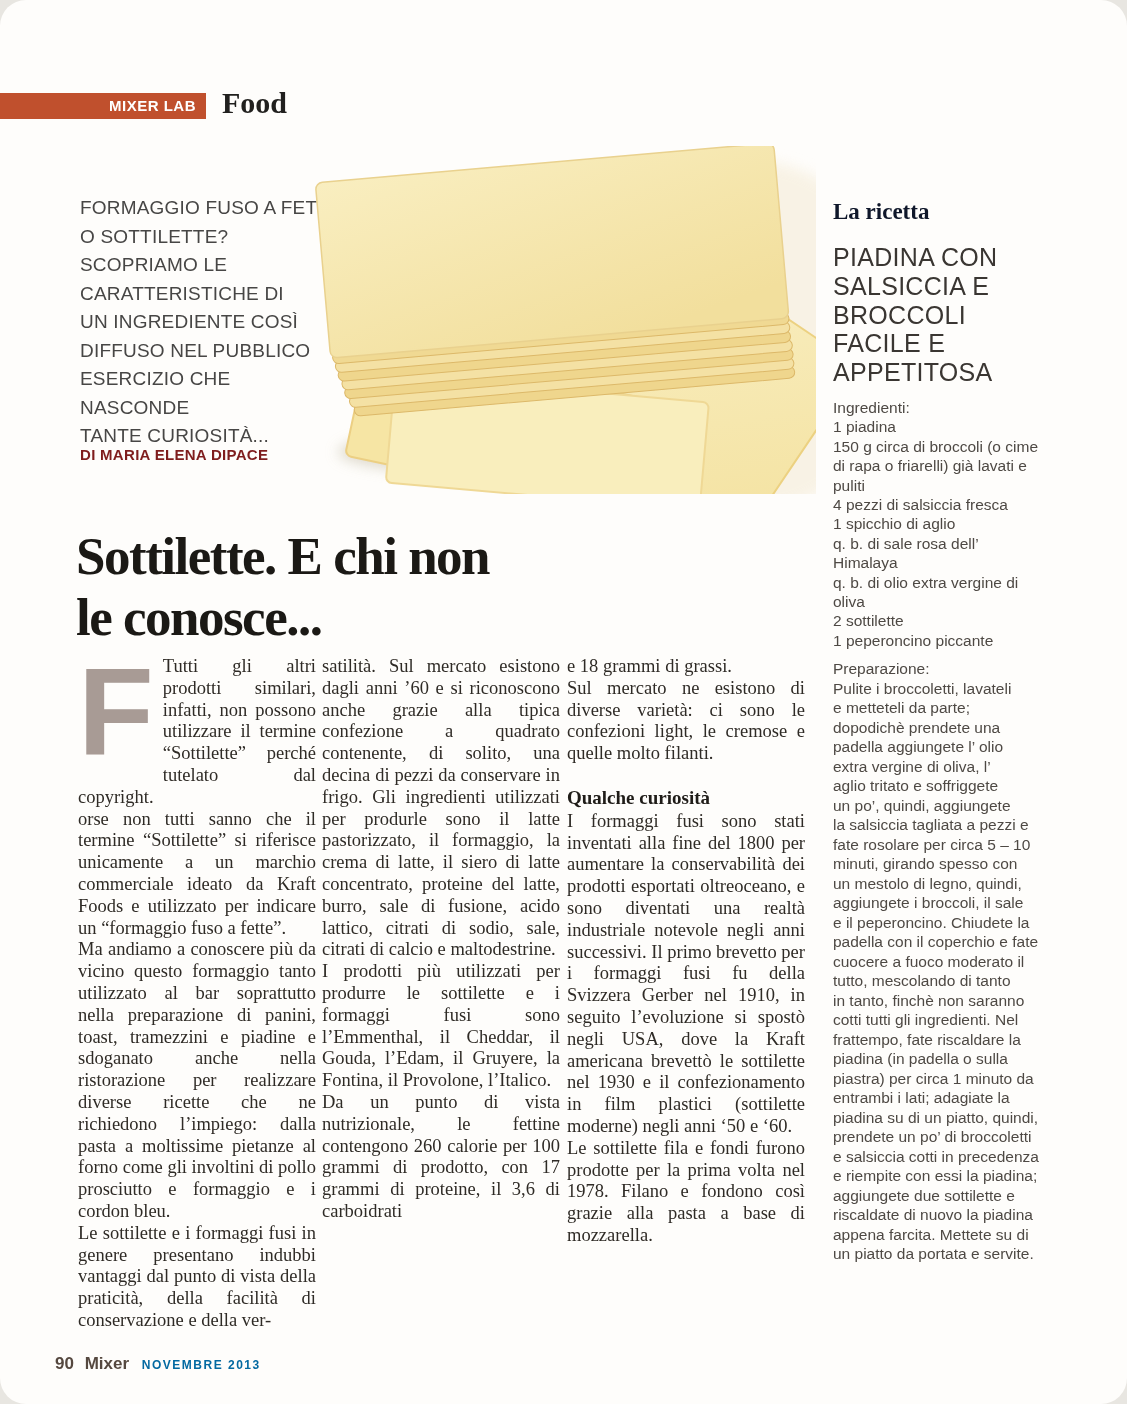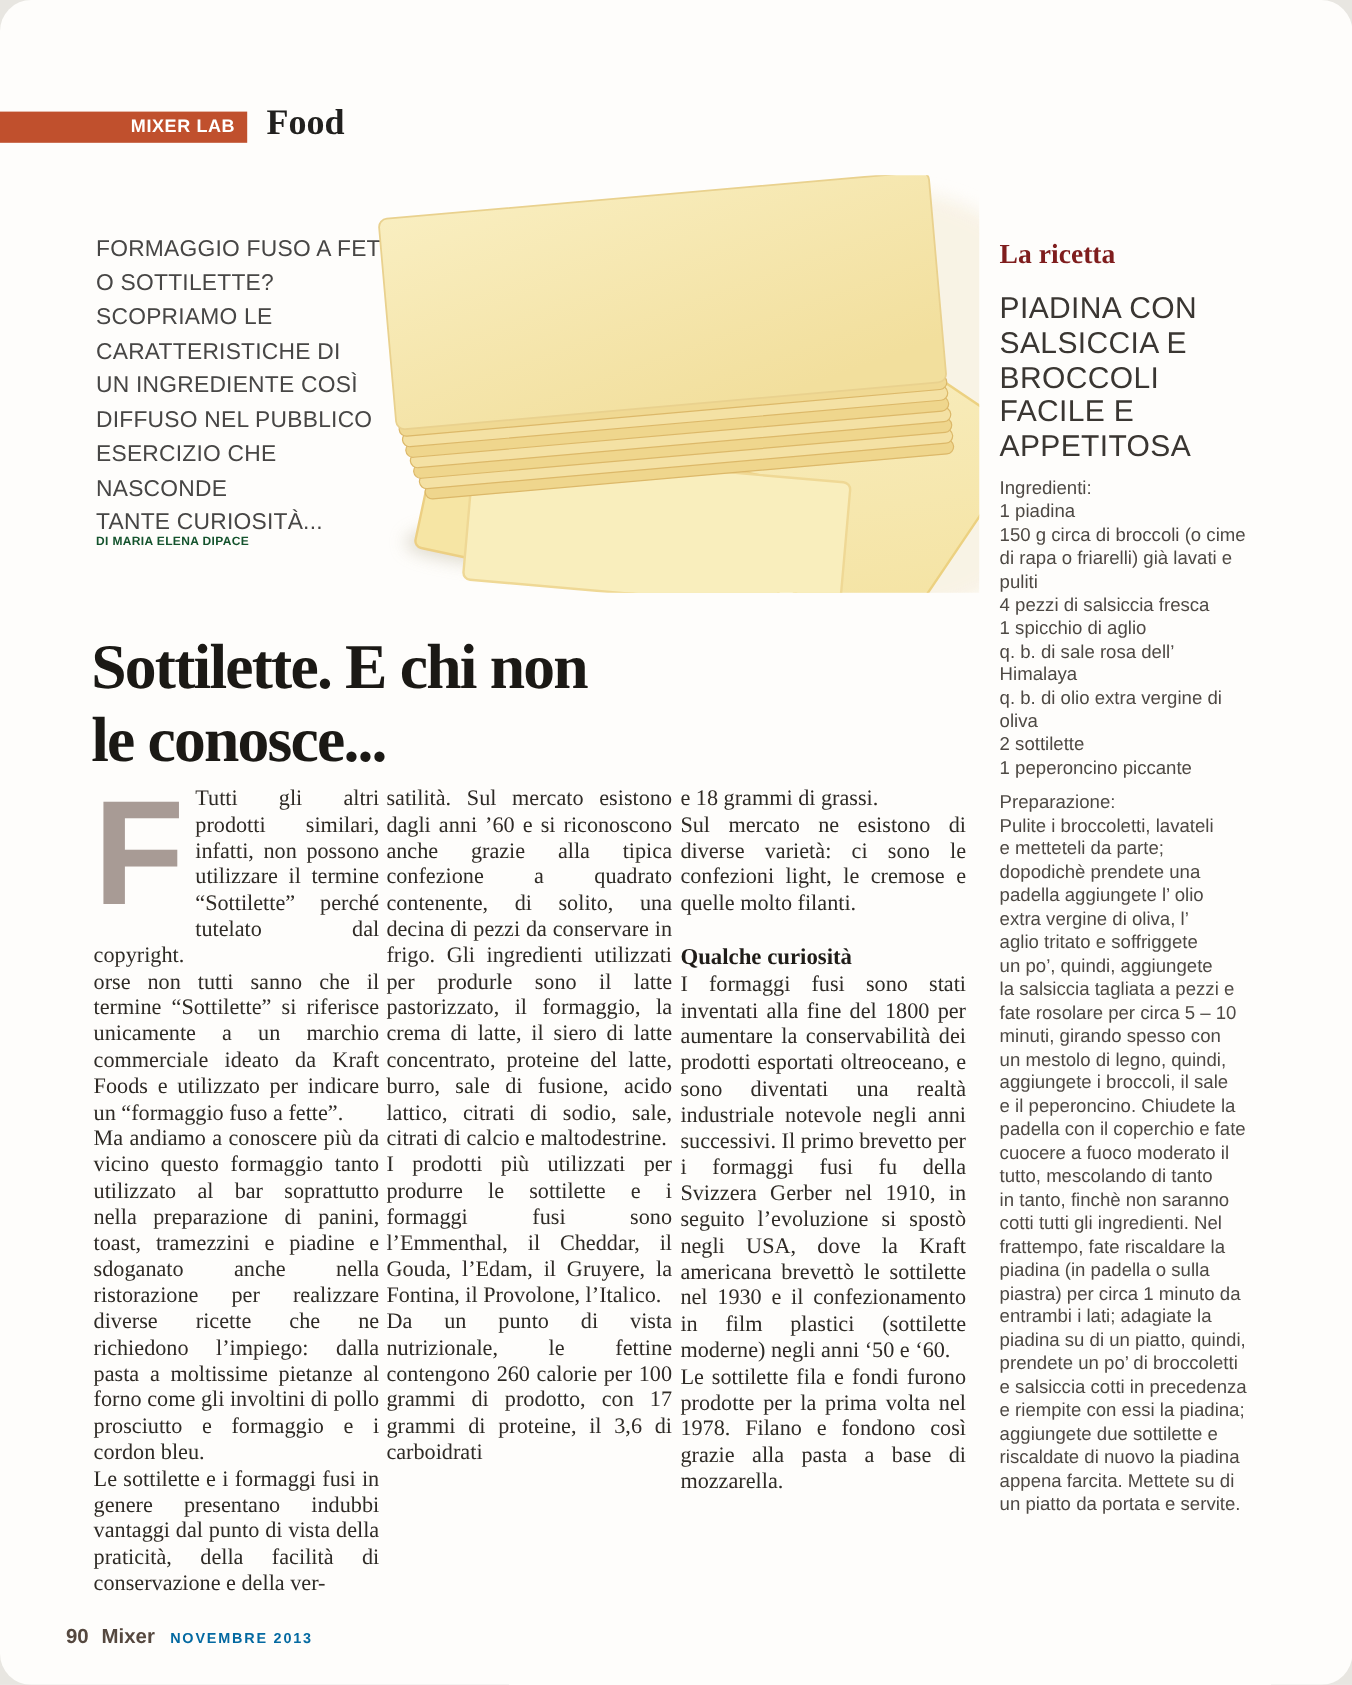--- a/index.html
+++ b/index.html
@@ -22,21 +22,21 @@
     font-size:30px;color:#21201e;
   }
   
   .kicker{
     position:absolute;left:80px;top:194px;width:262px;
     font-size:19px;line-height:28.5px;color:#474645;
     white-space:pre-line;letter-spacing:.2px;
   }
   .byline{
     position:absolute;left:80px;top:446px;
-    font-weight:bold;font-size:10px;color:#14532d;letter-spacing:.3px;
+    font-weight:bold;font-size:15px;color:#7f1d1d;letter-spacing:.3px;
   }
   
   .headline{
     position:absolute;left:76px;top:490px;width:660px;
     font-family:Liberation Serif, serif;
     font-weight:bold;font-size:53px;line-height:61px;
     letter-spacing:-1.5px;color:#1b1915;white-space:pre-line;
   }
   
   .photo{position:absolute;left:298px;top:146px;width:518px;height:348px;}
@@ -61,21 +61,21 @@
   }
   .m-marker{
     float:right;display:inline-block;width:16px;height:16px;
     background:#1a1a1a;color:#fff;margin-top:4px;
     font:bold 12px/16px "Liberation Sans",sans-serif;text-align:center;
   }
   
   .ricetta-label{
     position:absolute;left:833px;top:199px;
     font-family:"Liberation Serif",serif;font-weight:bold;
-    font-size:23px;color:#7f1d1d;
+    font-size:23px;color:#0f172a;
   }
   .recipe-title{
     position:absolute;left:833px;top:243px;width:290px;
     font-size:25px;line-height:28.8px;color:#3a3632;
     white-space:pre-line;letter-spacing:.3px;
   }
   .ingredients{
     position:absolute;left:833px;top:398px;width:292px;
     font-size:15.5px;line-height:19.4px;color:#4e4944;
   }

